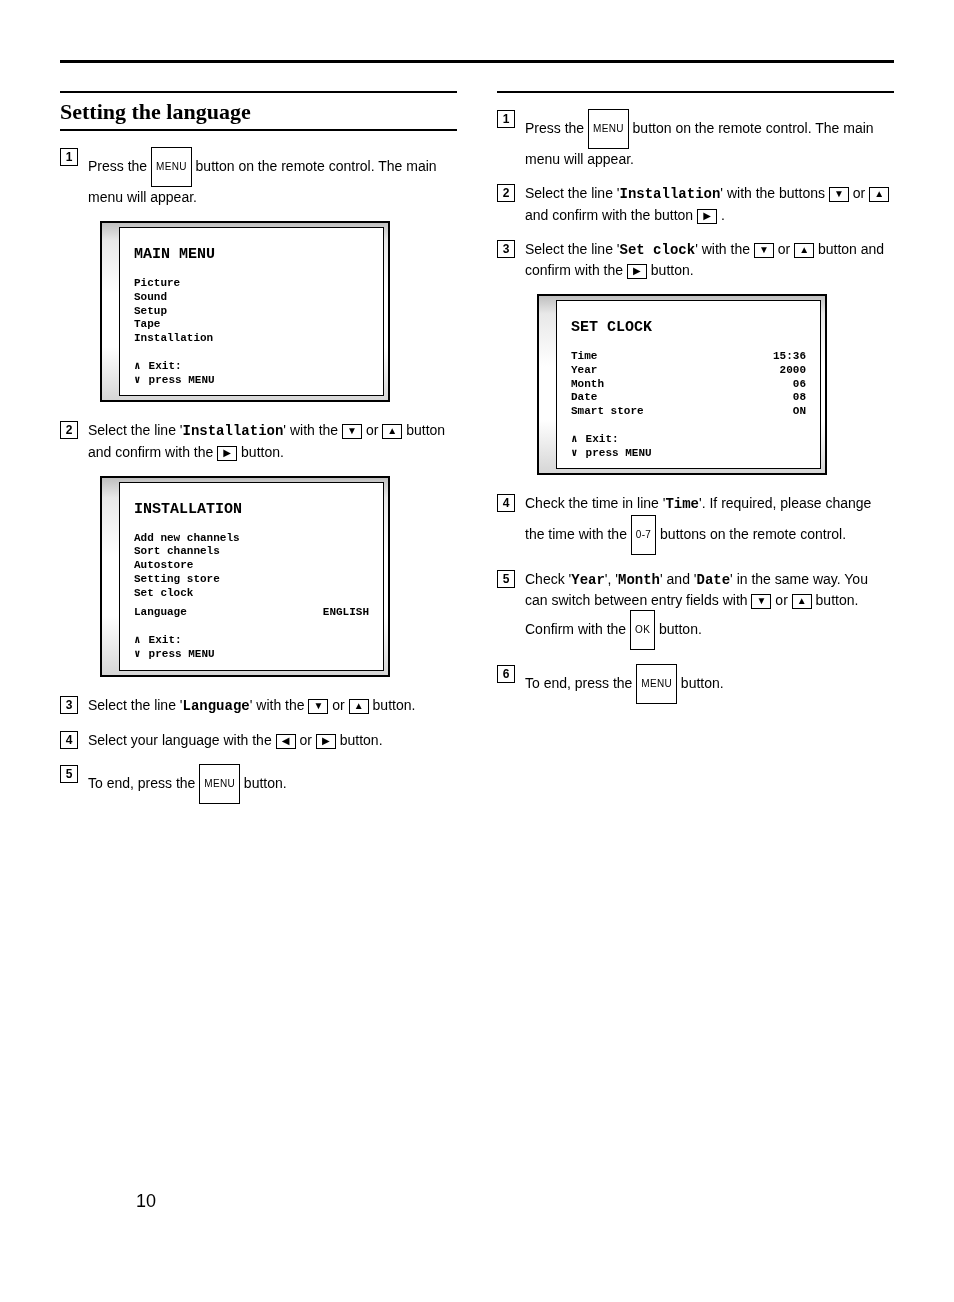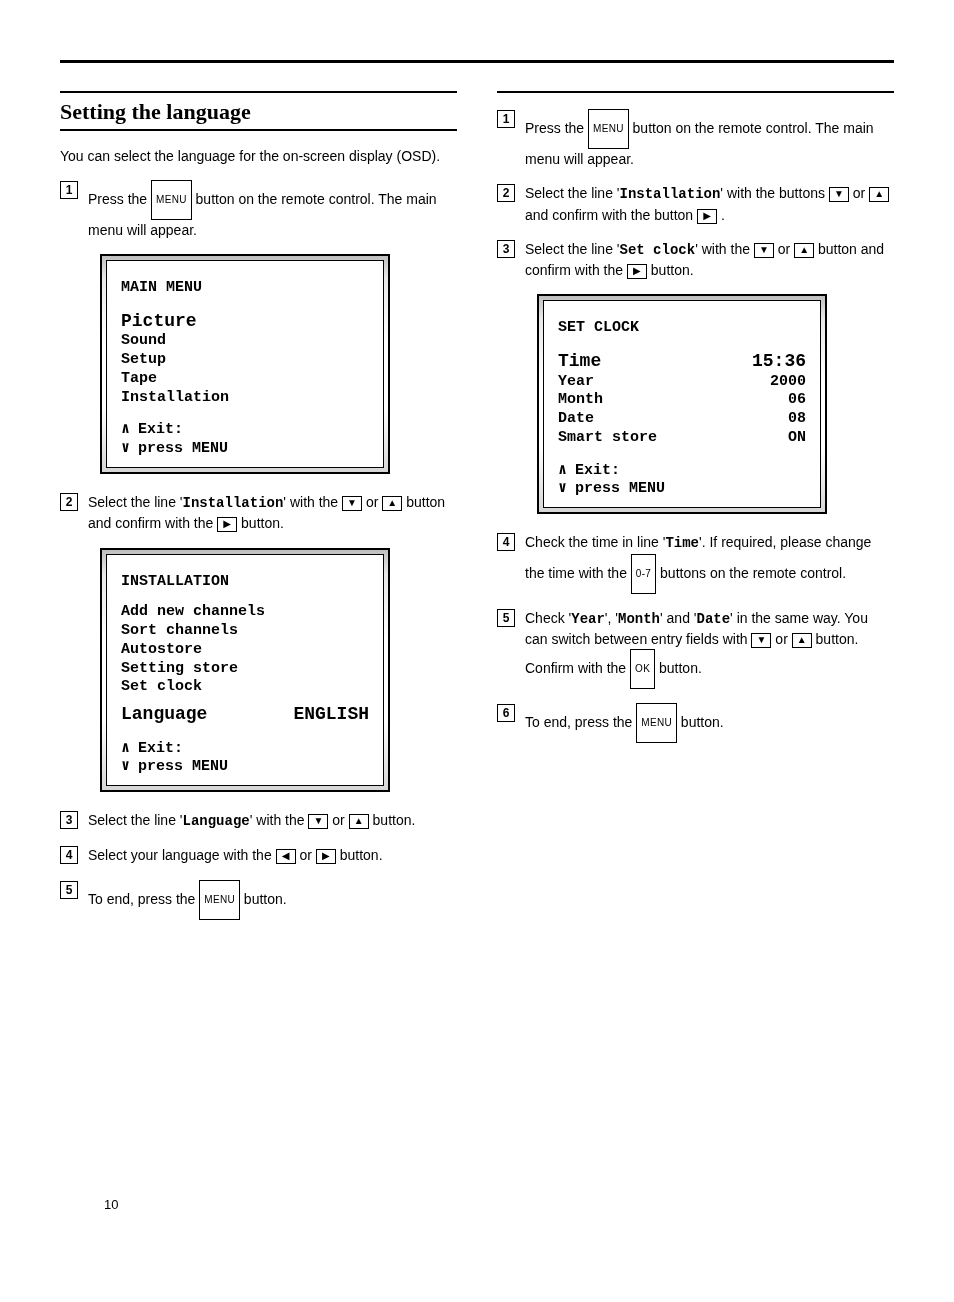--- a/index.html
+++ b/index.html
@@ -96,48 +96,49 @@
     background: linear-gradient(#bfbfbf,#e8e8e8 10%,#fff 40%,#fff 70%,#d6d6d6);
   }
   .osd-inner {
     border: 1px solid #000;
     padding: 18px 14px 8px 14px;
     background: #fff;
     font-family: "Courier New", monospace;
     font-weight: bold;
     font-size: 13px;
     line-height: 1.25;
+    margin-left: 13px;
   }
   .osd-title {
     font-size: 15px;
     margin-bottom: 12px;
   }
   .osd-big {
-    font-size: 18px;
+    font-size: 11px;
   }
   .osd-small {
-    font-size: 15px;
+    font-size: 11px;
   }
   .osd-row {
     display: flex;
     justify-content: space-between;
   }
   .osd-footer {
     margin-top: 14px;
-    font-size: 15px;
+    font-size: 11px;
   }
   .caret {
     display: inline-block;
     width: 8px;
   }
   .page-num {
     position: absolute;
-    left: 44px;
+    left: 76px;
     bottom: 30px;
-    font-size: 13px;
+    font-size: 18px;
   }
   .page-wrap {
     position: relative;
     min-height: 1182px;
   }
   .tri-up::before { content: "▲"; }
   .tri-down::before { content: "▼"; }
   .tri-left::before { content: "◀"; }
   .tri-right::before { content: "▶"; }
 </style>
@@ -146,21 +147,20 @@
 <div class="page-wrap">
 
 <div class="top-rule"></div>
 
 <div class="columns">
 
   <div class="col">
     <h2>Setting the language</h2>
     <div class="sec-rule"></div>
 
-    <p class="intro">You can select the language for the on-screen display (OSD).</p>
 
     <div class="step">
       <div class="step-num">1</div>
       <div class="step-text">
         <span>Press the </span><span class="keycap">MENU</span><span> button on the remote control. The main menu will appear.</span>
       </div>
     </div>
 
     <div class="osd">
       <div class="osd-outer">

